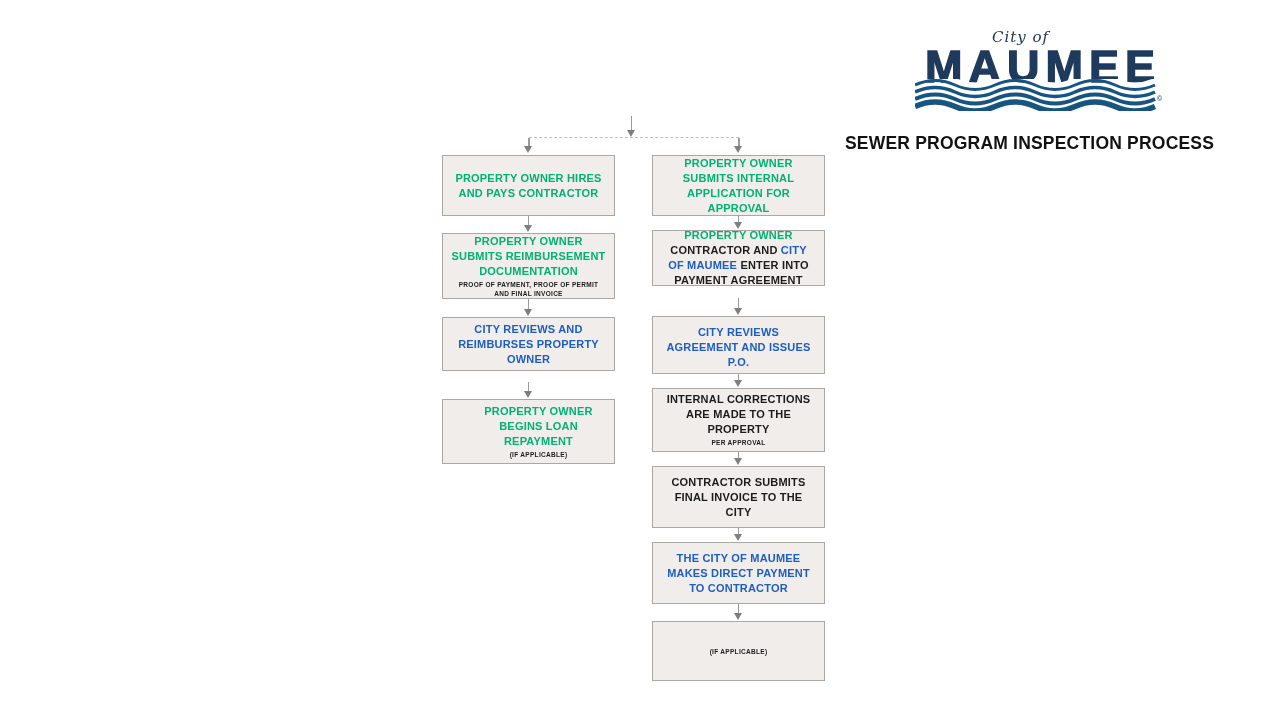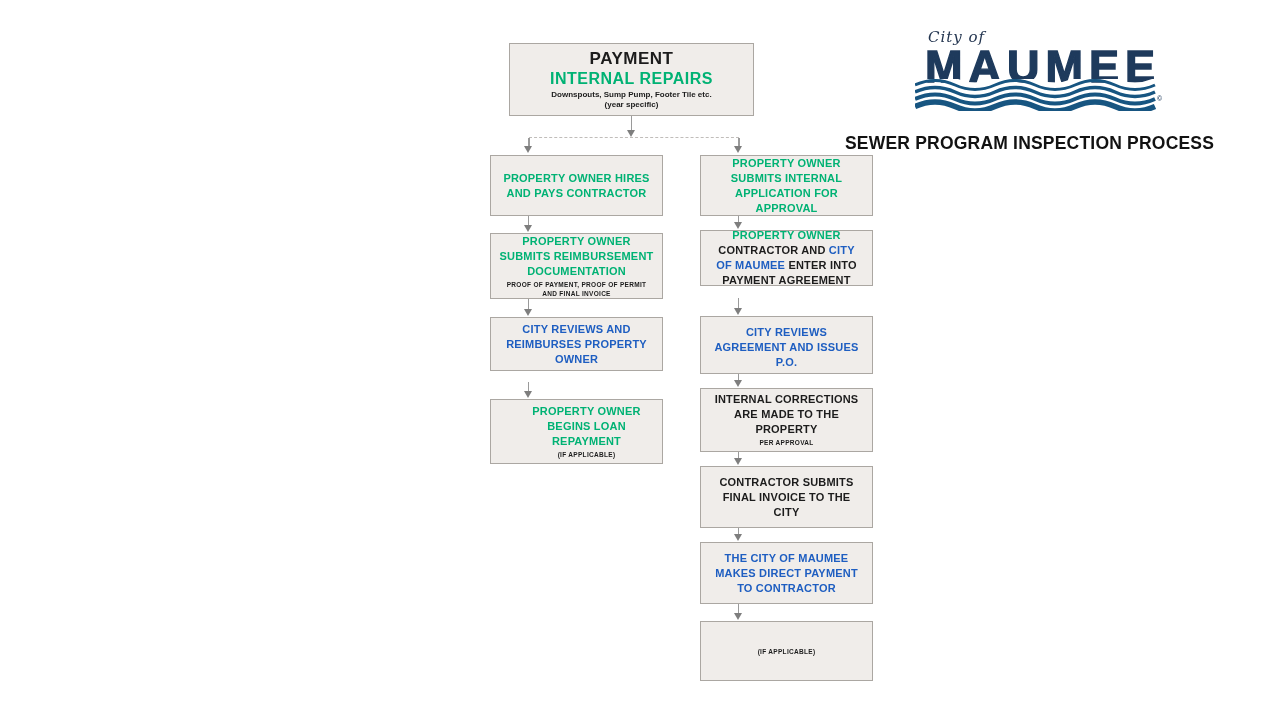--- a/index.html
+++ b/index.html
@@ -12,21 +12,20 @@
 
   
   .fbox{
     position:absolute;
     background:var(--box-bg);
     border:1.5px solid var(--box-border);
     box-sizing:border-box;
     display:flex;flex-direction:column;justify-content:center;align-items:center;
     text-align:center;
     padding:3px 8px;
-    margin-left:48px;
   }
   .fbox .btext{font-weight:bold;font-size:11px;line-height:15px;letter-spacing:.2px;}
   .fbox .small{
     font-weight:bold;font-size:6.5px;line-height:8.5px;letter-spacing:.3px;
     color:#1c1c1c;margin-top:2px;
   }
   .c-green{color:var(--green);}
   .c-blue{color:var(--blue);}
   .c-black{color:#1c1c1c;}
 
@@ -45,21 +44,21 @@
   .vline{position:absolute;width:1.5px;background:#9a9a9a;}
   .ahead{
     position:absolute;width:0;height:0;
     border-left:4.5px solid transparent;border-right:4.5px solid transparent;
     border-top:7px solid #7e7e7e;
   }
   .dashline-h{position:absolute;border-top:1.5px dashed #c0bdba;height:0;}
 
   
   #logo-script{
-    position:absolute;left:928px;top:28px;
+    position:absolute;left:992px;top:28px;
     font-family:"DejaVu Serif",serif;font-style:italic;
     font-size:15px;color:#22344f;letter-spacing:1px;
   }
   #logo-wordmark{
     position:absolute;left:918px;top:44px;width:250px;
     font-weight:bold;font-size:45px;line-height:45px;letter-spacing:6px;
     color:var(--navy);-webkit-text-stroke:1.4px var(--navy);
     text-align:center;white-space:nowrap;
   }
   #logo-waves{position:absolute;left:915px;top:79px;}
@@ -69,26 +68,20 @@
     font-weight:bold;color:#121212;letter-spacing:.2px;white-space:nowrap;
   }
   #caption-1{top:108px;font-size:17px;line-height:22px;}
   #caption-2{top:132px;font-size:17.5px;line-height:23px;}
 </style>
 </head>
 <body style="--green: #00B274; --blue: #1E5EC1; --navy: #1E3A5C; --box-bg: #F0EDEA; --box-border: #ABA7A2;">
 
 <div class="canvas">
 
-  <div id="top-box">
-    <div class="t1">PAYMENT</div>
-    <div class="t2">INTERNAL REPAIRS</div>
-    <div class="t3">Downspouts, Sump Pump, Footer Tile etc.</div>
-    <div class="t4">(year specific)</div>
-  </div>
 
   <div class="vline" style="left:630.5px;top:116px;height:15px;"></div>
   <div class="ahead" style="left:626.5px;top:130px;"></div>
   <div class="dashline-h" style="left:528.5px;top:137px;width:210px;"></div>
   <div class="vline" style="left:528px;top:138px;height:9px;"></div>
   <div class="ahead" style="left:524px;top:146px;"></div>
   <div class="vline" style="left:738px;top:138px;height:9px;"></div>
   <div class="ahead" style="left:734px;top:146px;"></div>
 
   <div id="flow-columns">

